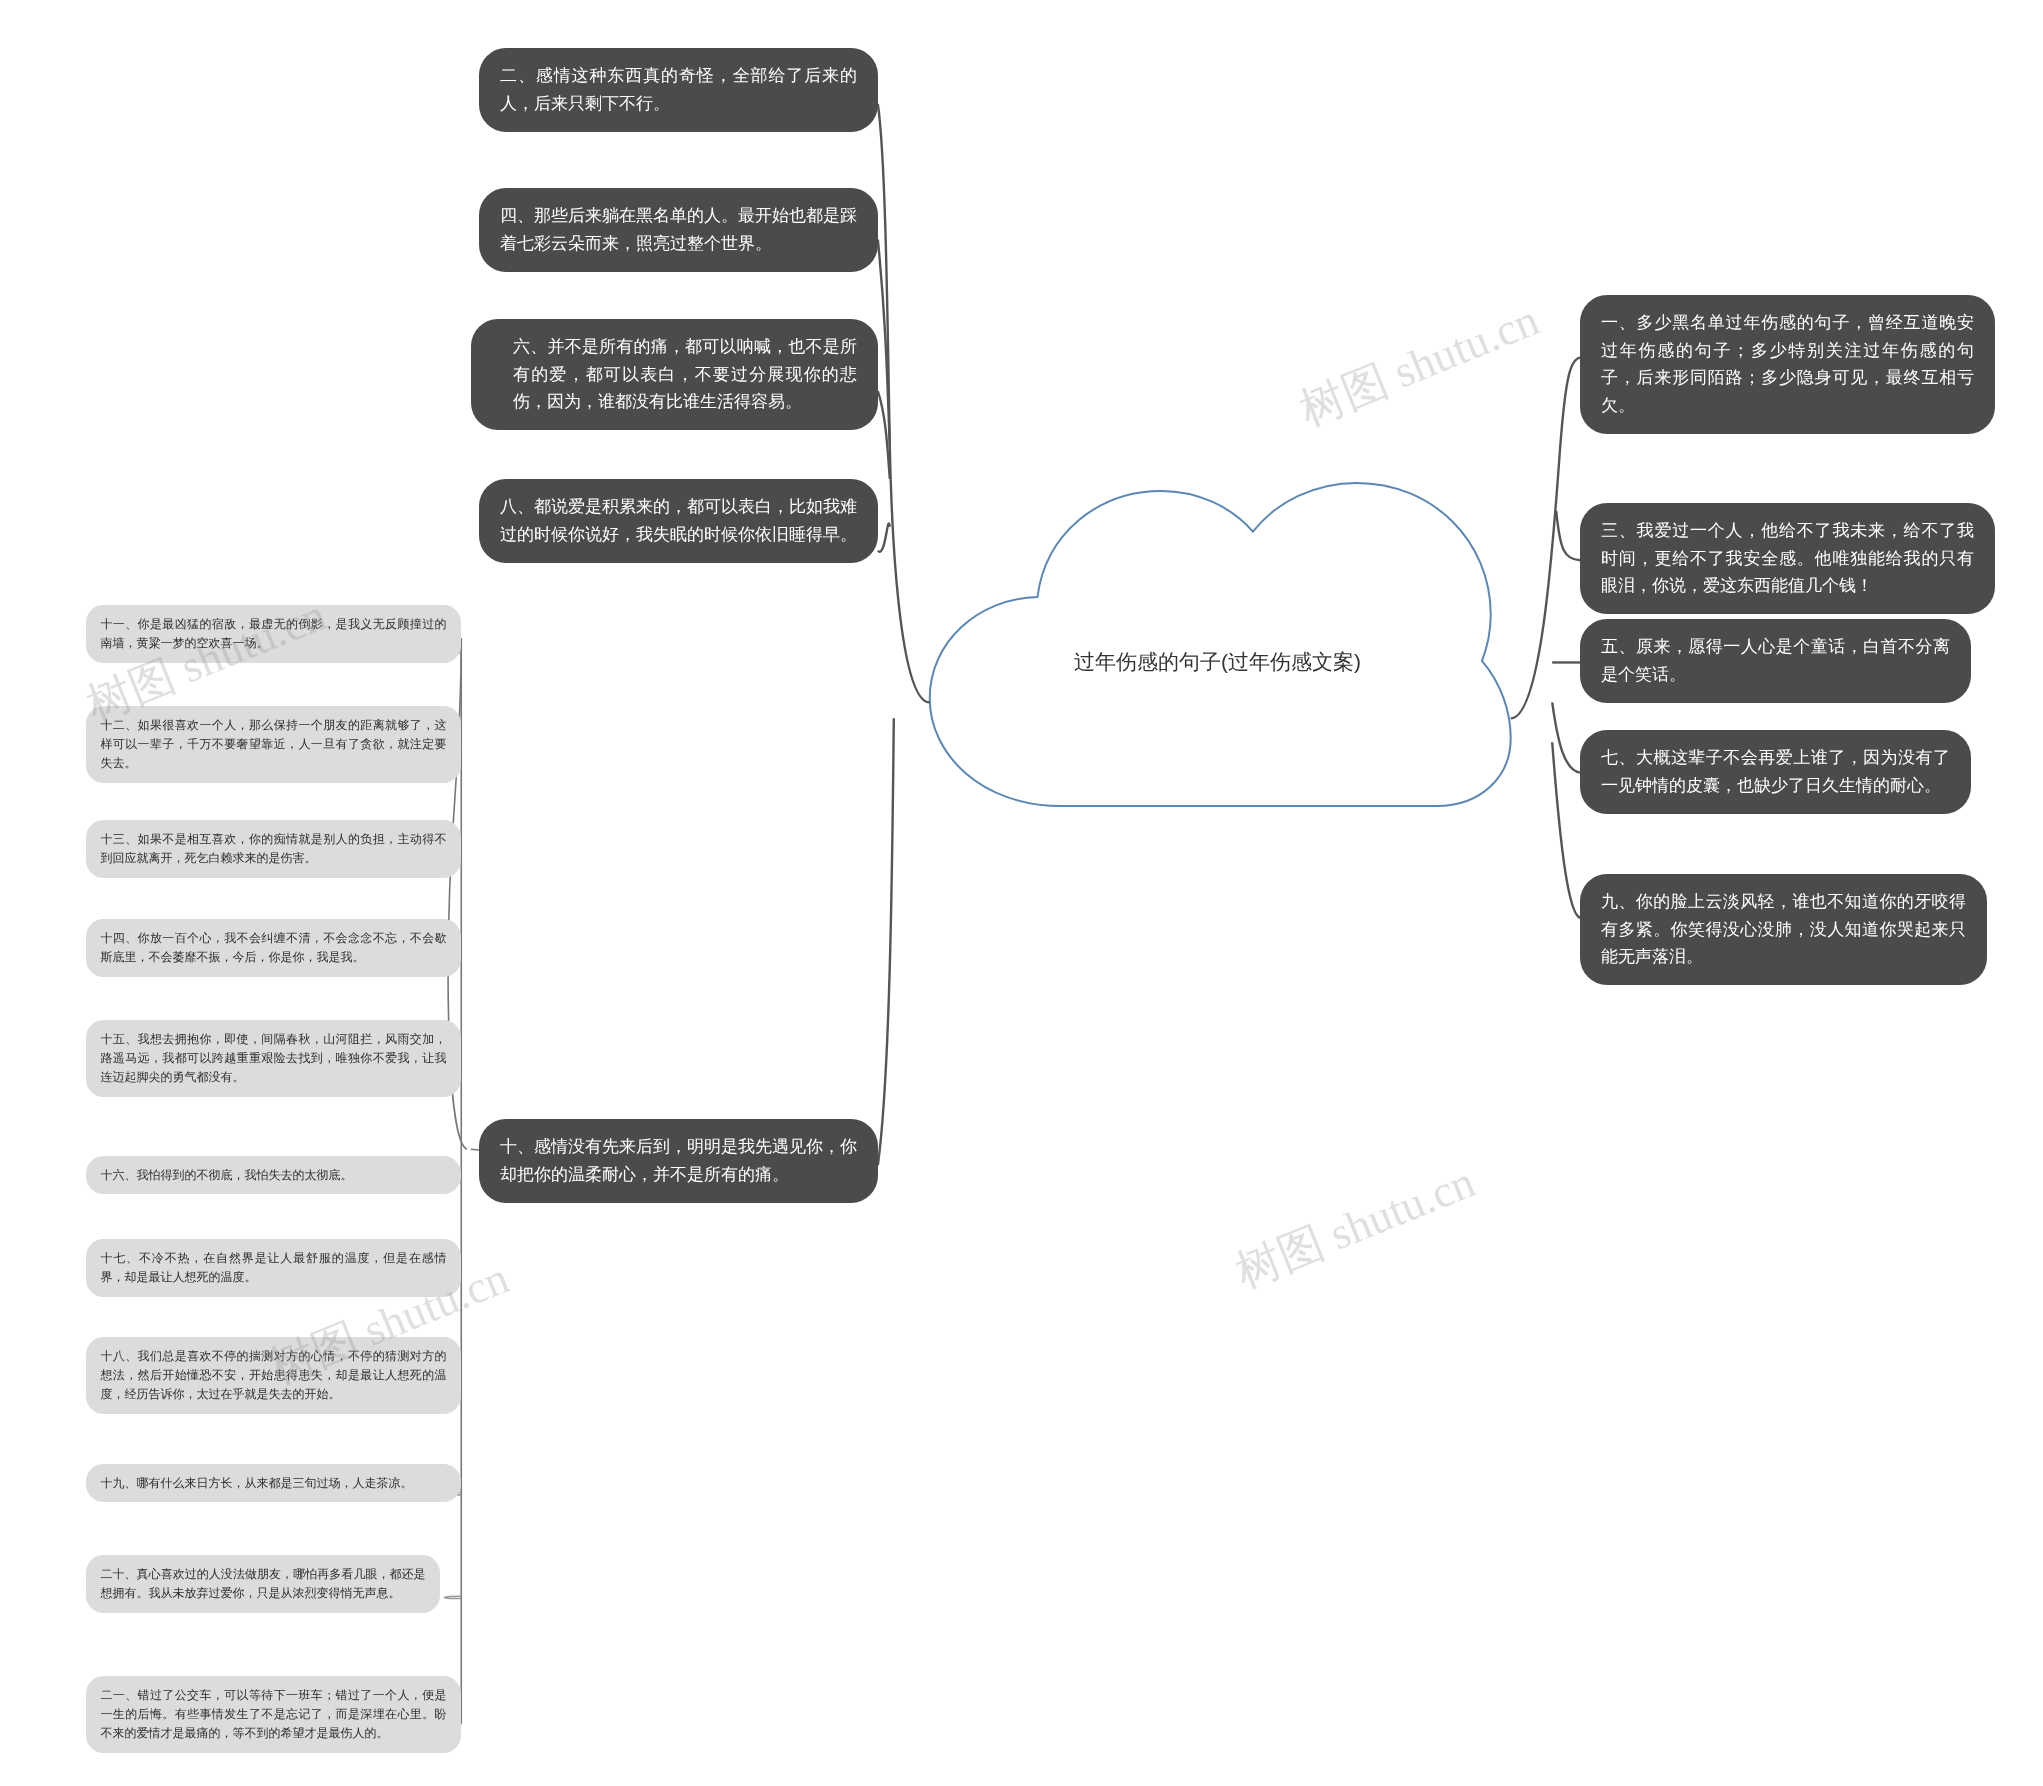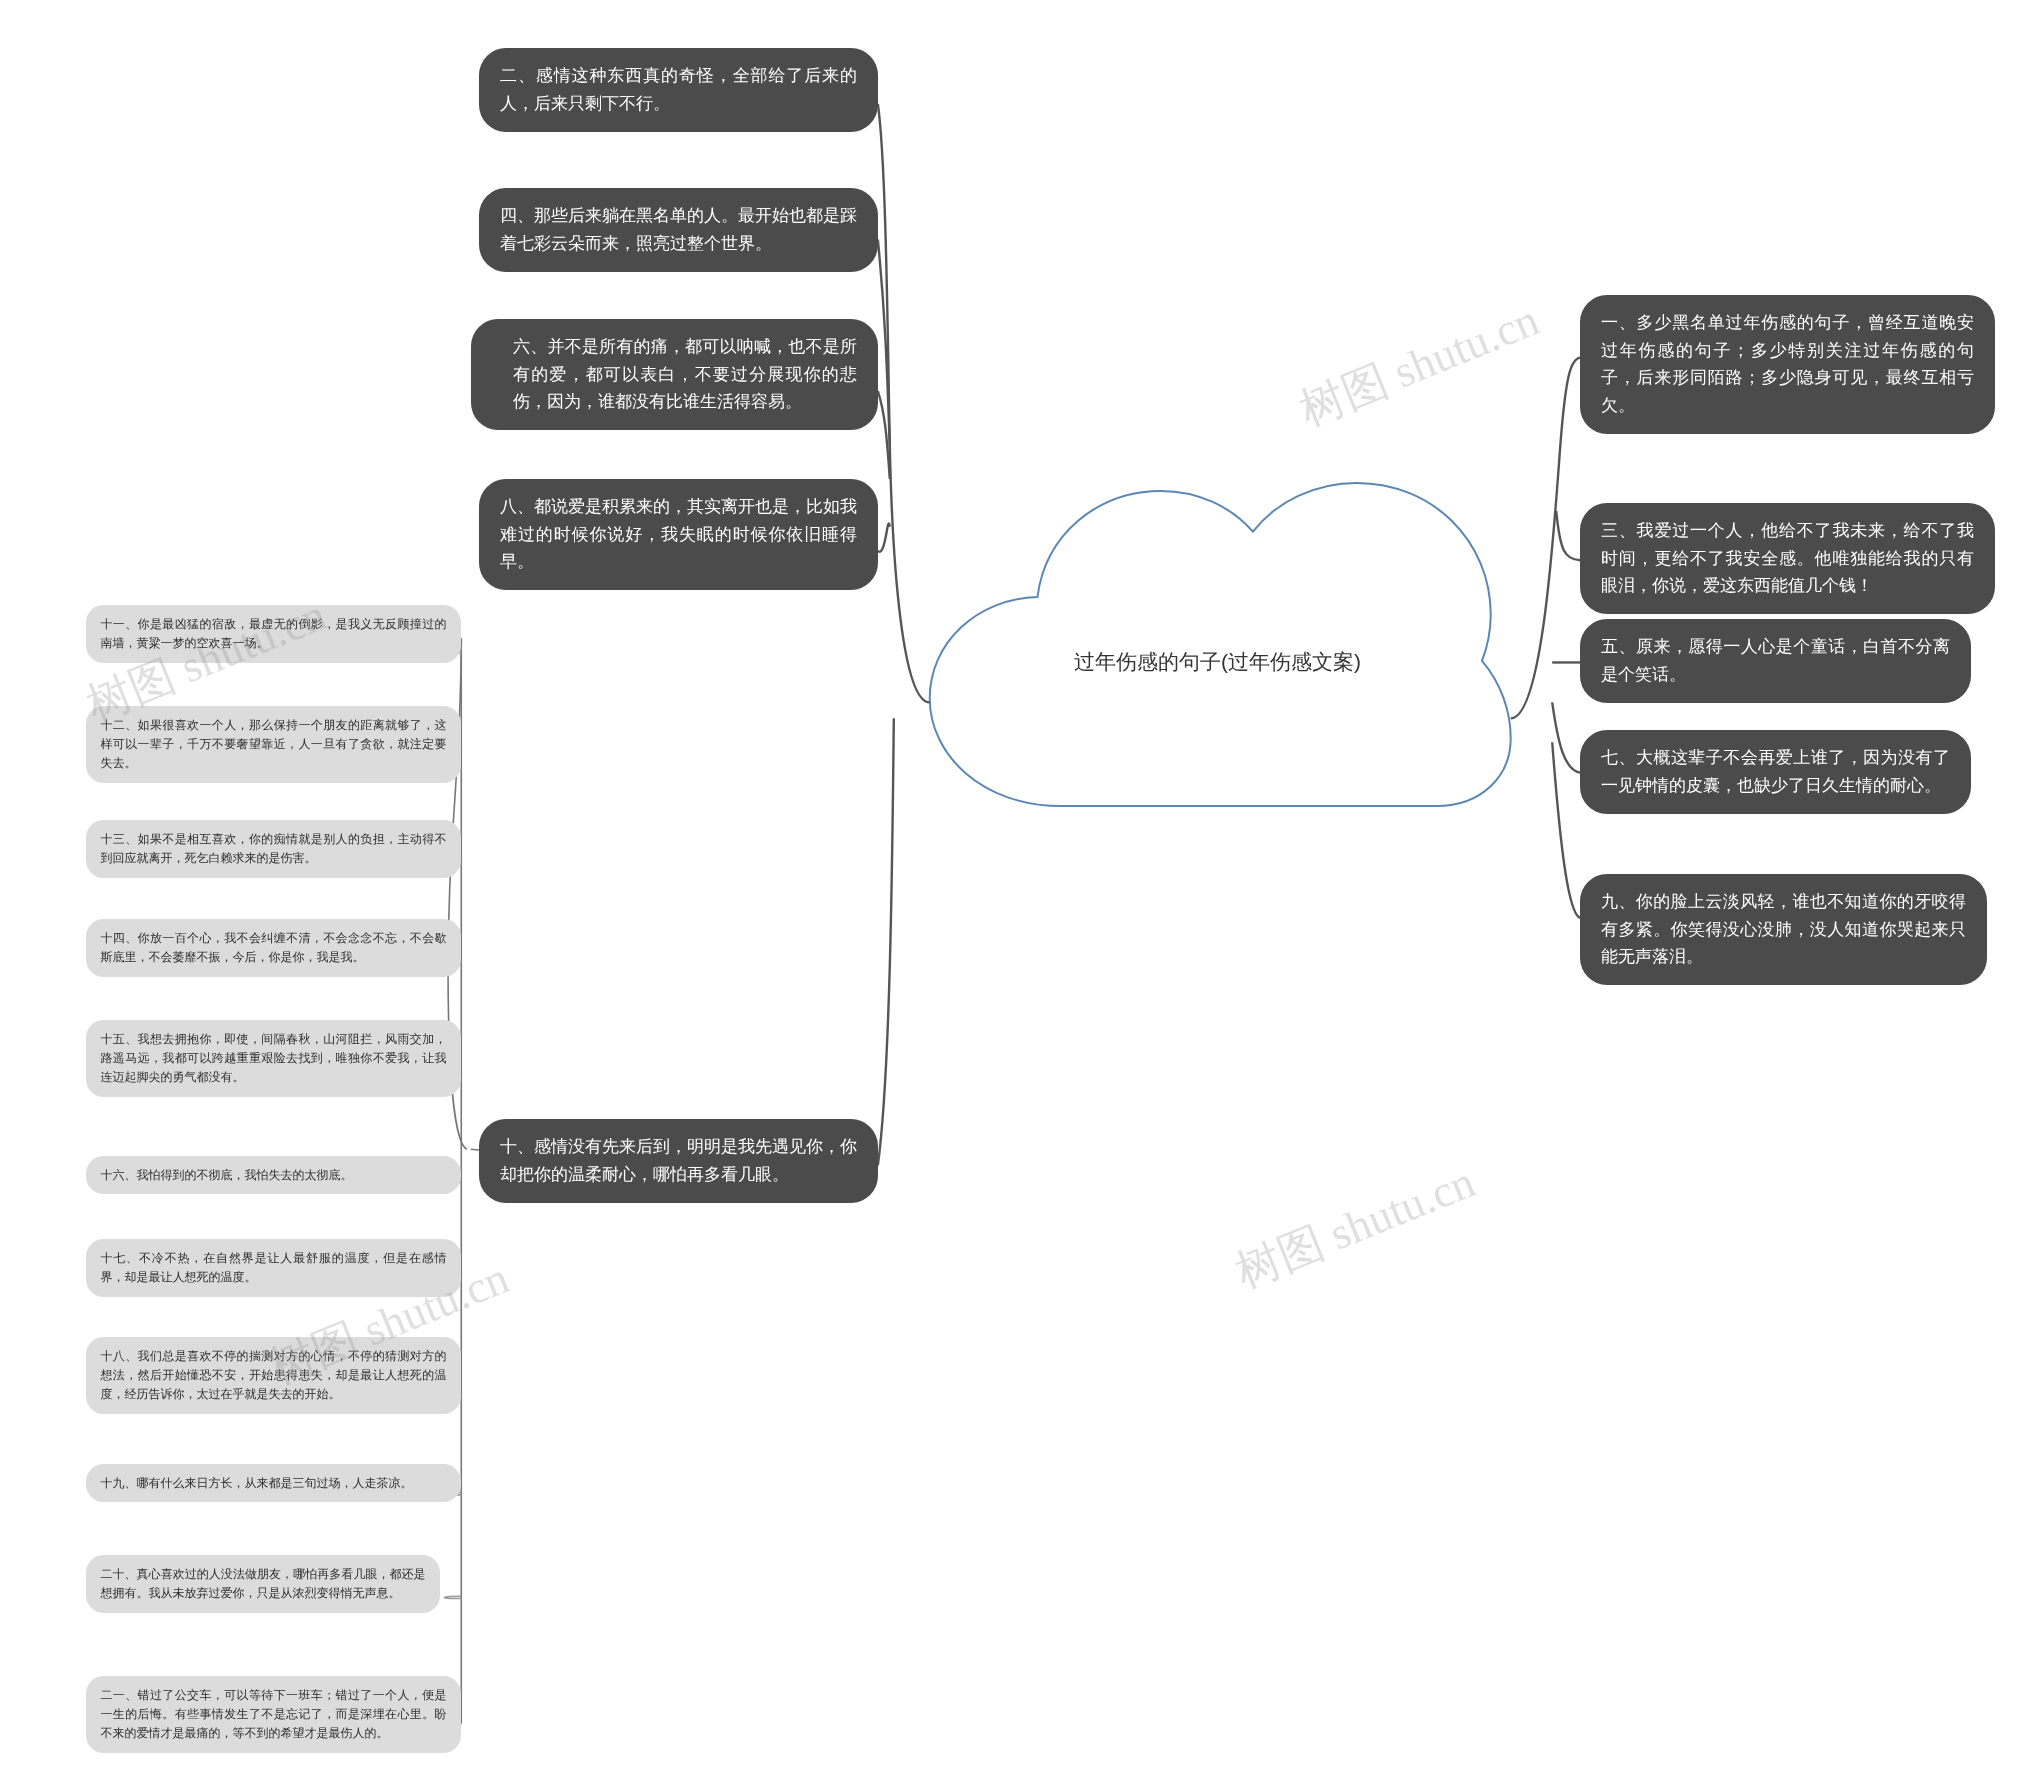--- a/index.html
+++ b/index.html
@@ -134,22 +134,22 @@
       <path d="M578 2000 C555 2000 545 2003 578 2003"></path>
       <path d="M578 2160 C555 2160 545 2163 578 2163"></path>
     </g>
   </svg>
 
   <div class="center-label">过年伤感的句子(过年伤感文案)</div>
 
 <div class="node dark" style="left: 479px; top: 48px; width: 399px;">二、感情这种东西真的奇怪，全部给了后来的人，后来只剩下不行。</div>
     <div class="node dark" style="left: 479px; top: 188px; width: 399px;">四、那些后来躺在黑名单的人。最开始也都是踩着七彩云朵而来，照亮过整个世界。</div>
     <div class="node dark" style="left: 471px; top: 319px; width: 407px; padding-left: 42px;">六、并不是所有的痛，都可以呐喊，也不是所有的爱，都可以表白，不要过分展现你的悲伤，因为，谁都没有比谁生活得容易。</div>
-    <div class="node dark" style="left: 479px; top: 479px; width: 399px;">八、都说爱是积累来的，其实离开也是，比如我难过的时候你说好，我失眠的时候你依旧睡得早。</div>
-    <div class="node dark" style="left: 479px; top: 1119px; width: 399px;">十、感情没有先来后到，明明是我先遇见你，你却把你的温柔耐心，哪怕再多看几眼。</div>
+    <div class="node dark" style="left: 479px; top: 479px; width: 399px;">八、都说爱是积累来的，都可以表白，比如我难过的时候你说好，我失眠的时候你依旧睡得早。</div>
+    <div class="node dark" style="left: 479px; top: 1119px; width: 399px;">十、感情没有先来后到，明明是我先遇见你，你却把你的温柔耐心，并不是所有的痛。</div>
     <div class="node dark" style="left: 1580px; top: 295px; width: 415px;">一、多少黑名单过年伤感的句子，曾经互道晚安过年伤感的句子；多少特别关注过年伤感的句子，后来形同陌路；多少隐身可见，最终互相亏欠。</div>
     <div class="node dark" style="left: 1580px; top: 503px; width: 415px;">三、我爱过一个人，他给不了我未来，给不了我时间，更给不了我安全感。他唯独能给我的只有眼泪，你说，爱这东西能值几个钱！</div>
     <div class="node dark" style="left: 1580px; top: 619px; width: 391px;">五、原来，愿得一人心是个童话，白首不分离是个笑话。</div>
     <div class="node dark" style="left: 1580px; top: 730px; width: 391px;">七、大概这辈子不会再爱上谁了，因为没有了一见钟情的皮囊，也缺少了日久生情的耐心。</div>
     <div class="node light" style="left: 86px; top: 605px; width: 375px;">十一、你是最凶猛的宿敌，最虚无的倒影，是我义无反顾撞过的南墙，黄粱一梦的空欢喜一场。</div>
     <div class="node dark" style="left: 1580px; top: 874px; width: 407px;">九、你的脸上云淡风轻，谁也不知道你的牙咬得有多紧。你笑得没心没肺，没人知道你哭起来只能无声落泪。</div>
     <div class="node light" style="left: 86px; top: 706px; width: 375px;">十二、如果很喜欢一个人，那么保持一个朋友的距离就够了，这样可以一辈子，千万不要奢望靠近，人一旦有了贪欲，就注定要失去。</div>
     <div class="node light" style="left: 86px; top: 820px; width: 375px;">十三、如果不是相互喜欢，你的痴情就是别人的负担，主动得不到回应就离开，死乞白赖求来的是伤害。</div>
     <div class="node light" style="left: 86px; top: 919px; width: 375px;">十四、你放一百个心，我不会纠缠不清，不会念念不忘，不会歇斯底里，不会萎靡不振，今后，你是你，我是我。</div>
     <div class="node light" style="left: 86px; top: 1020px; width: 375px;">十五、我想去拥抱你，即使，间隔春秋，山河阻拦，风雨交加，路遥马远，我都可以跨越重重艰险去找到，唯独你不爱我，让我连迈起脚尖的勇气都没有。</div>

